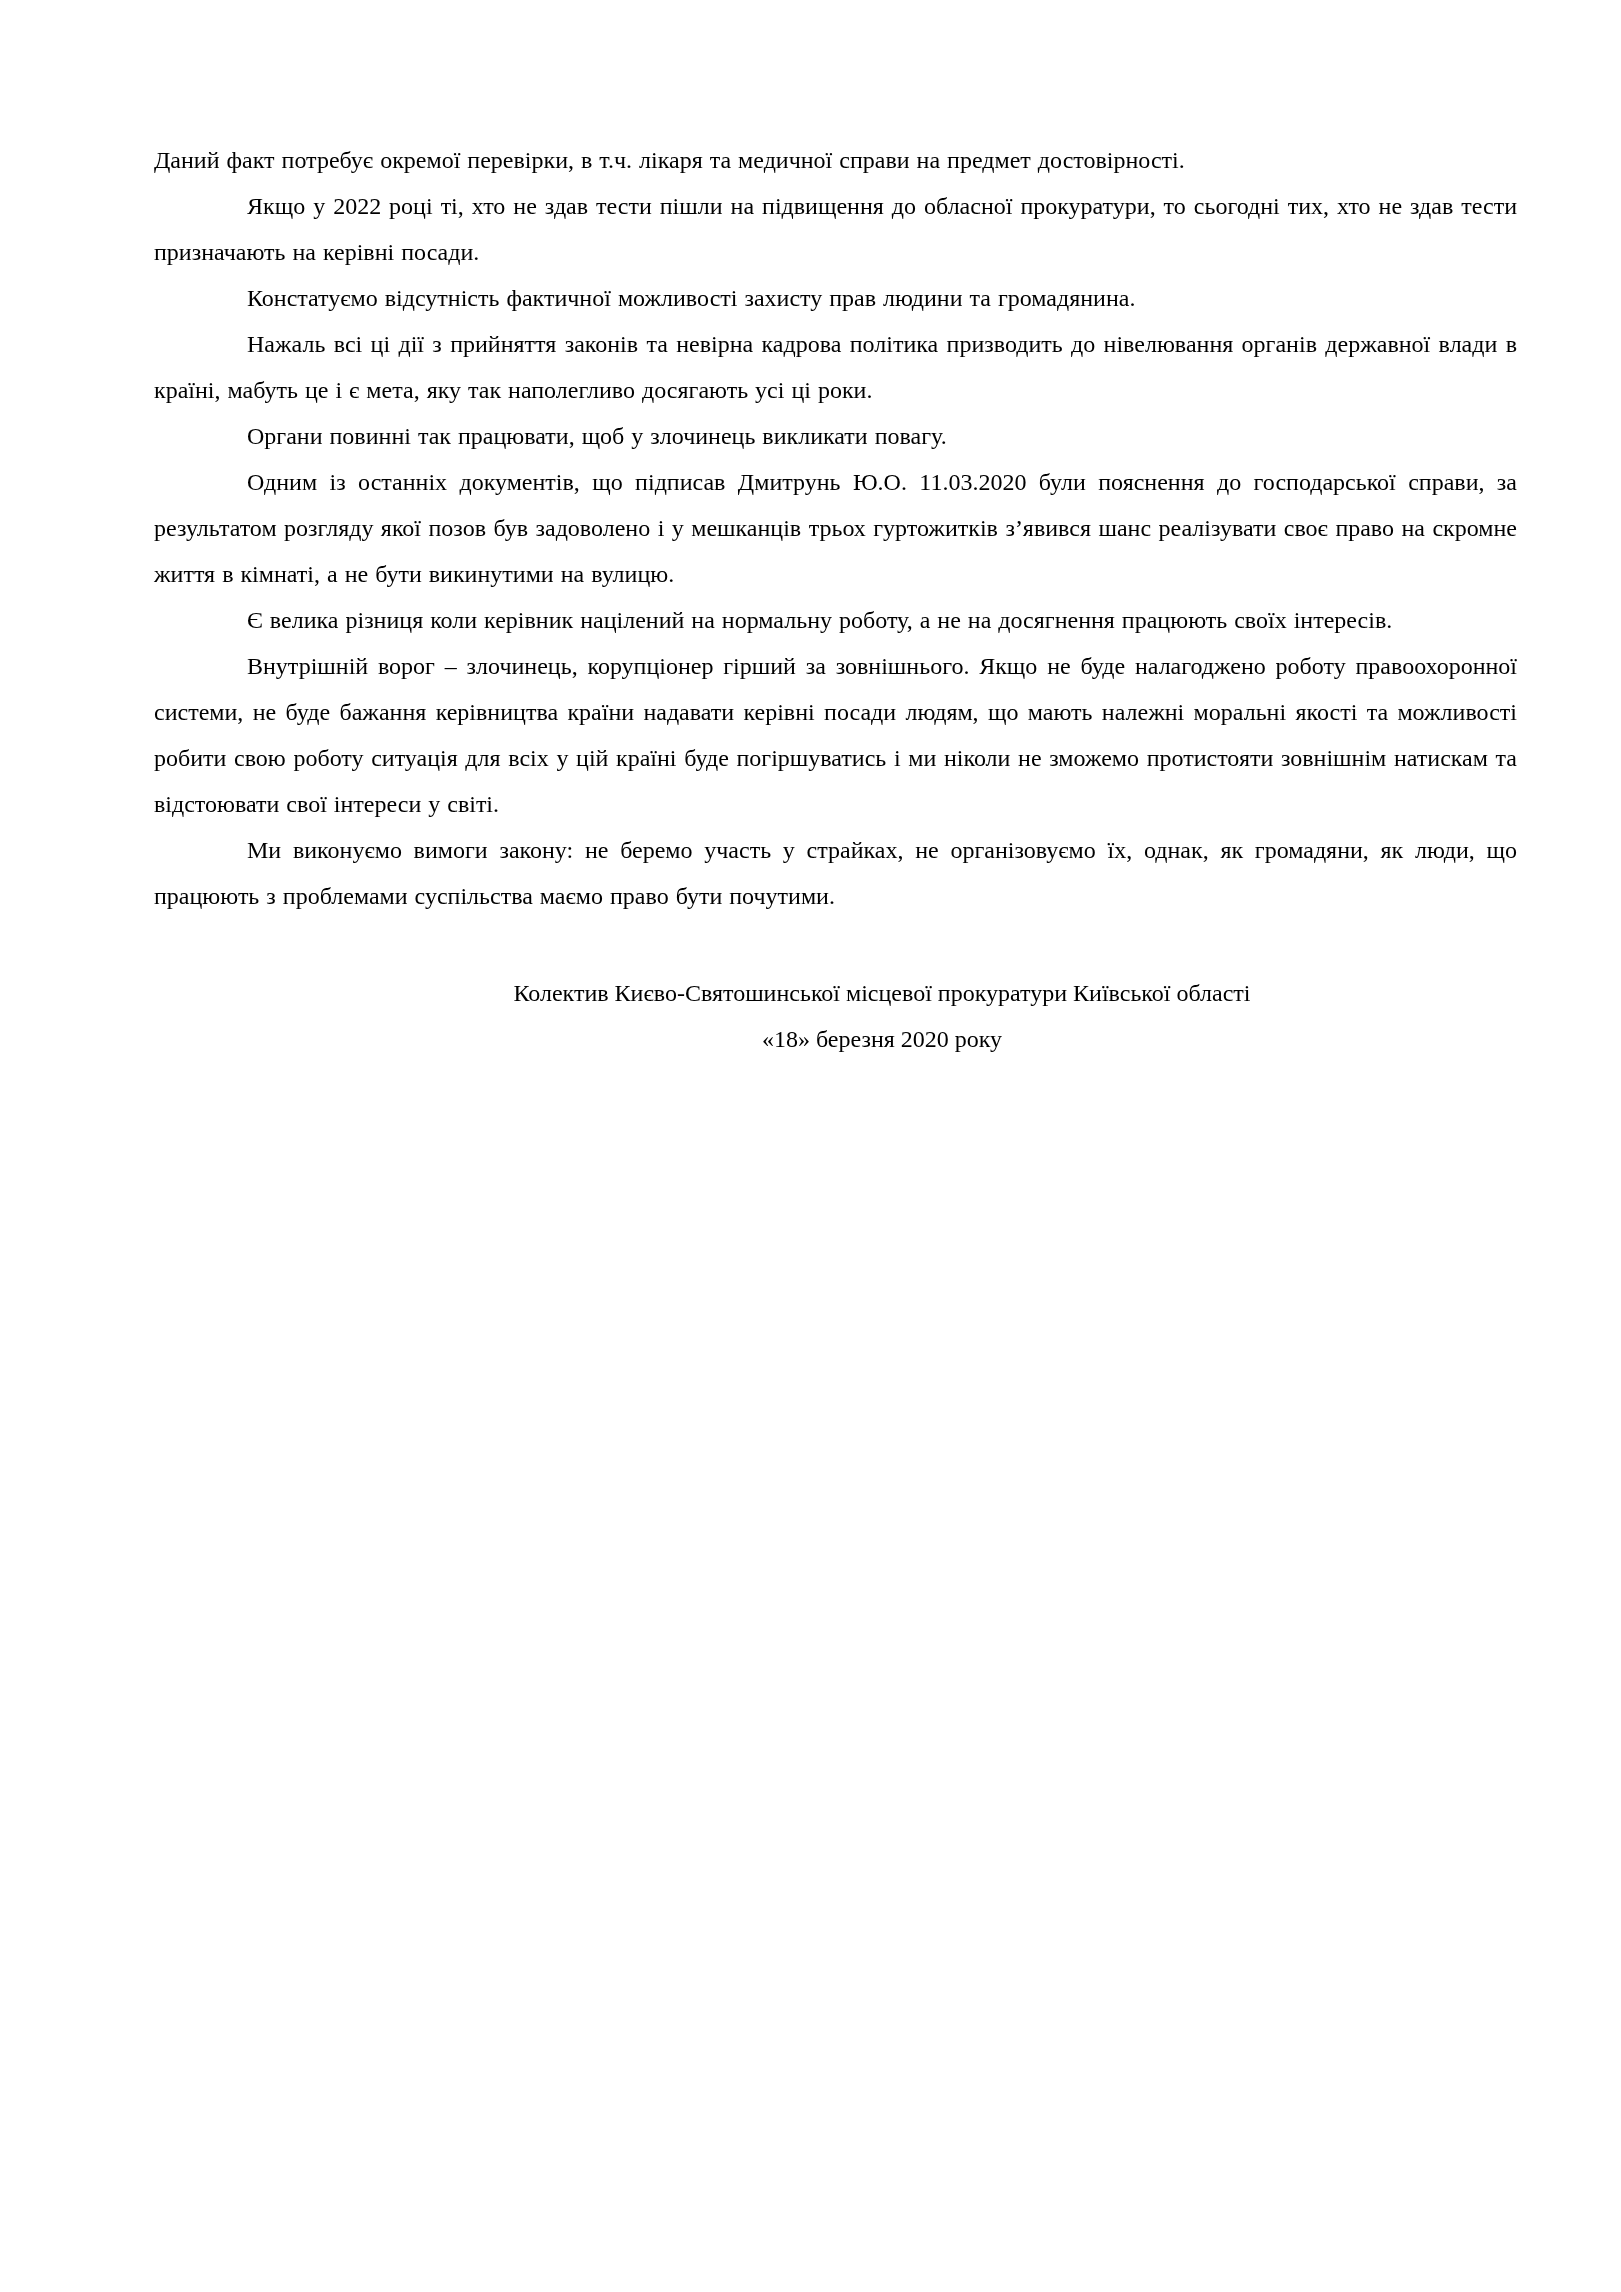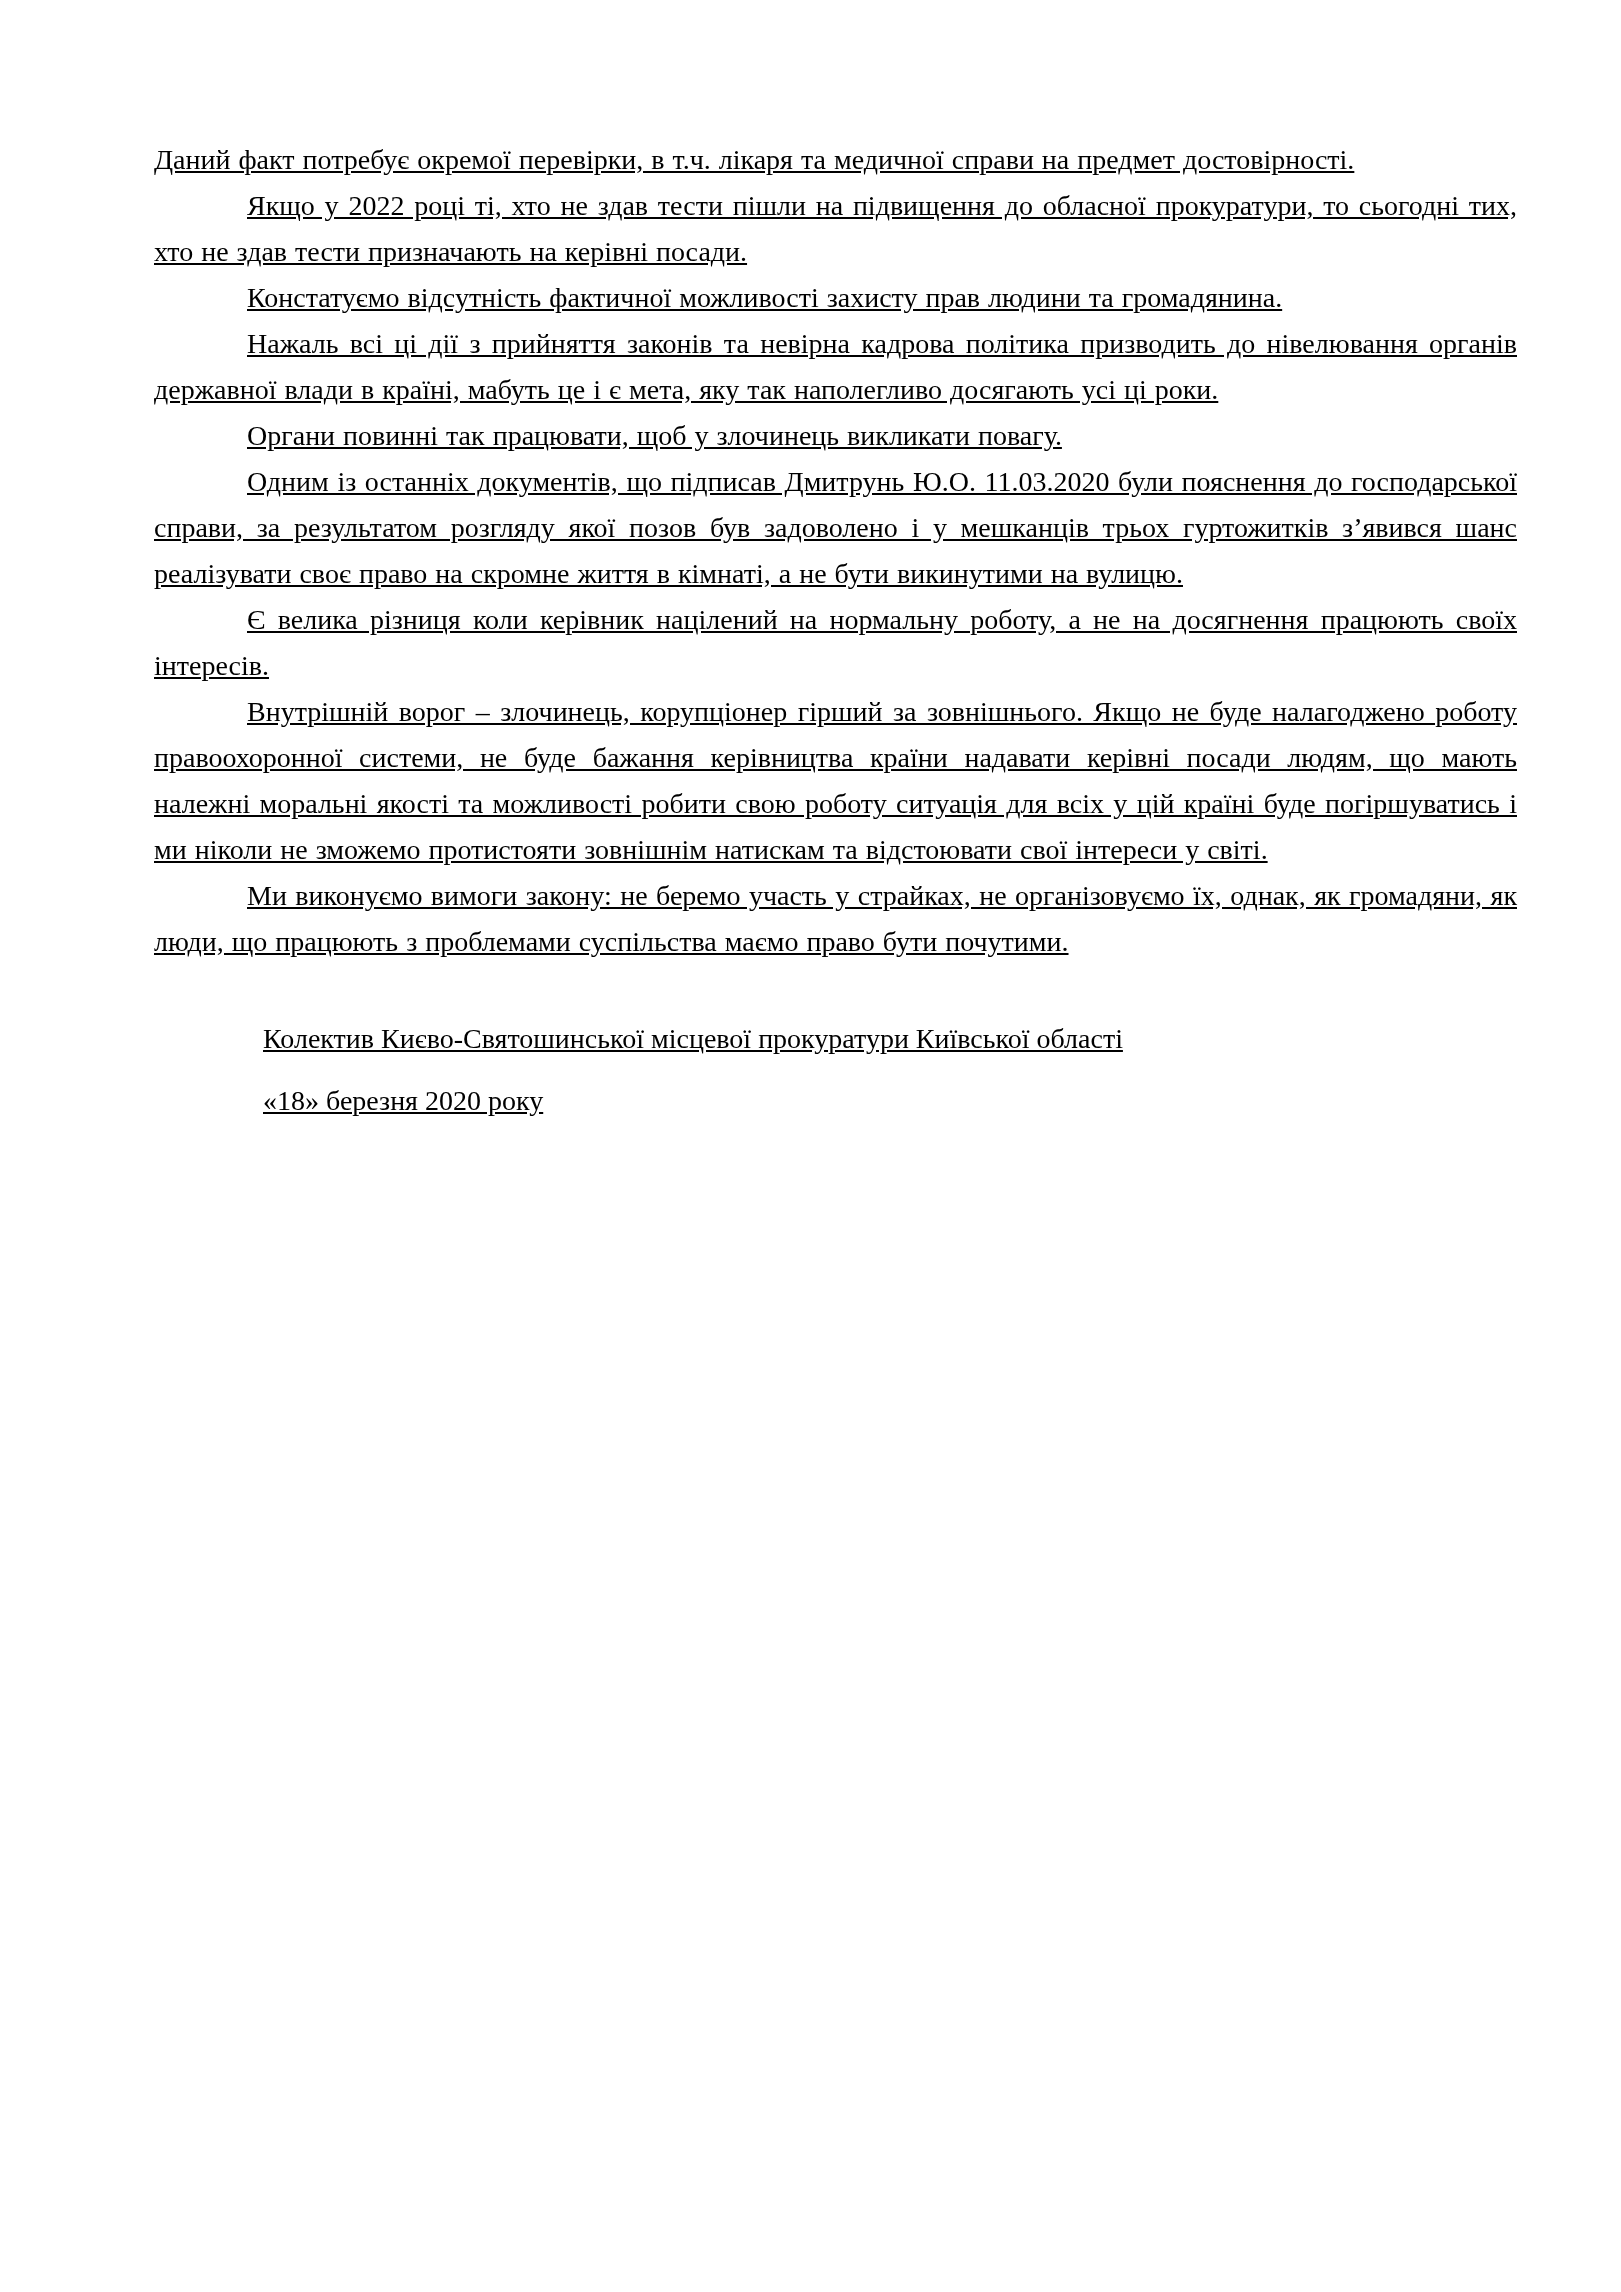--- a/index.html
+++ b/index.html
@@ -13,40 +13,39 @@
       height: 2293px;
       background: #ffffff;
       overflow: hidden;
       box-sizing: border-box;
       font-family: "Liberation Serif", "DejaVu Serif", serif;
       color: #000000;
     }
     .content {
       box-sizing: border-box;
       padding: 137px 104px 0 154px;
-      font-size: 28px;
+      font-size: 24px;
       line-height: 46px;
-      text-decoration: underline;
     }
     .para {
       margin: 0;
       text-align: justify;
       text-indent: 93px;
       word-spacing: 1px;
     }
     .para.no-indent {
       text-indent: 0;
     }
     .signature {
       margin-top: 51px;
       padding-left: 93px;
     }
     .signature p {
-      margin: 16px;
-      text-align: left;
+      margin: 0;
+      text-align: center;
     }
   </style>
 </head>
 <body>
 
 <div class="page">
   <div class="content">
     <p class="para no-indent">Даний факт потребує окремої перевірки, в т.ч. лікаря та медичної справи на предмет достовірності.</p>
     <p class="para">Якщо у 2022 році ті, хто не здав тести пішли на підвищення до обласної прокуратури, то сьогодні тих, хто не здав тести призначають на керівні посади.</p>
     <p class="para">Констатуємо відсутність фактичної можливості захисту прав людини та громадянина.</p>

